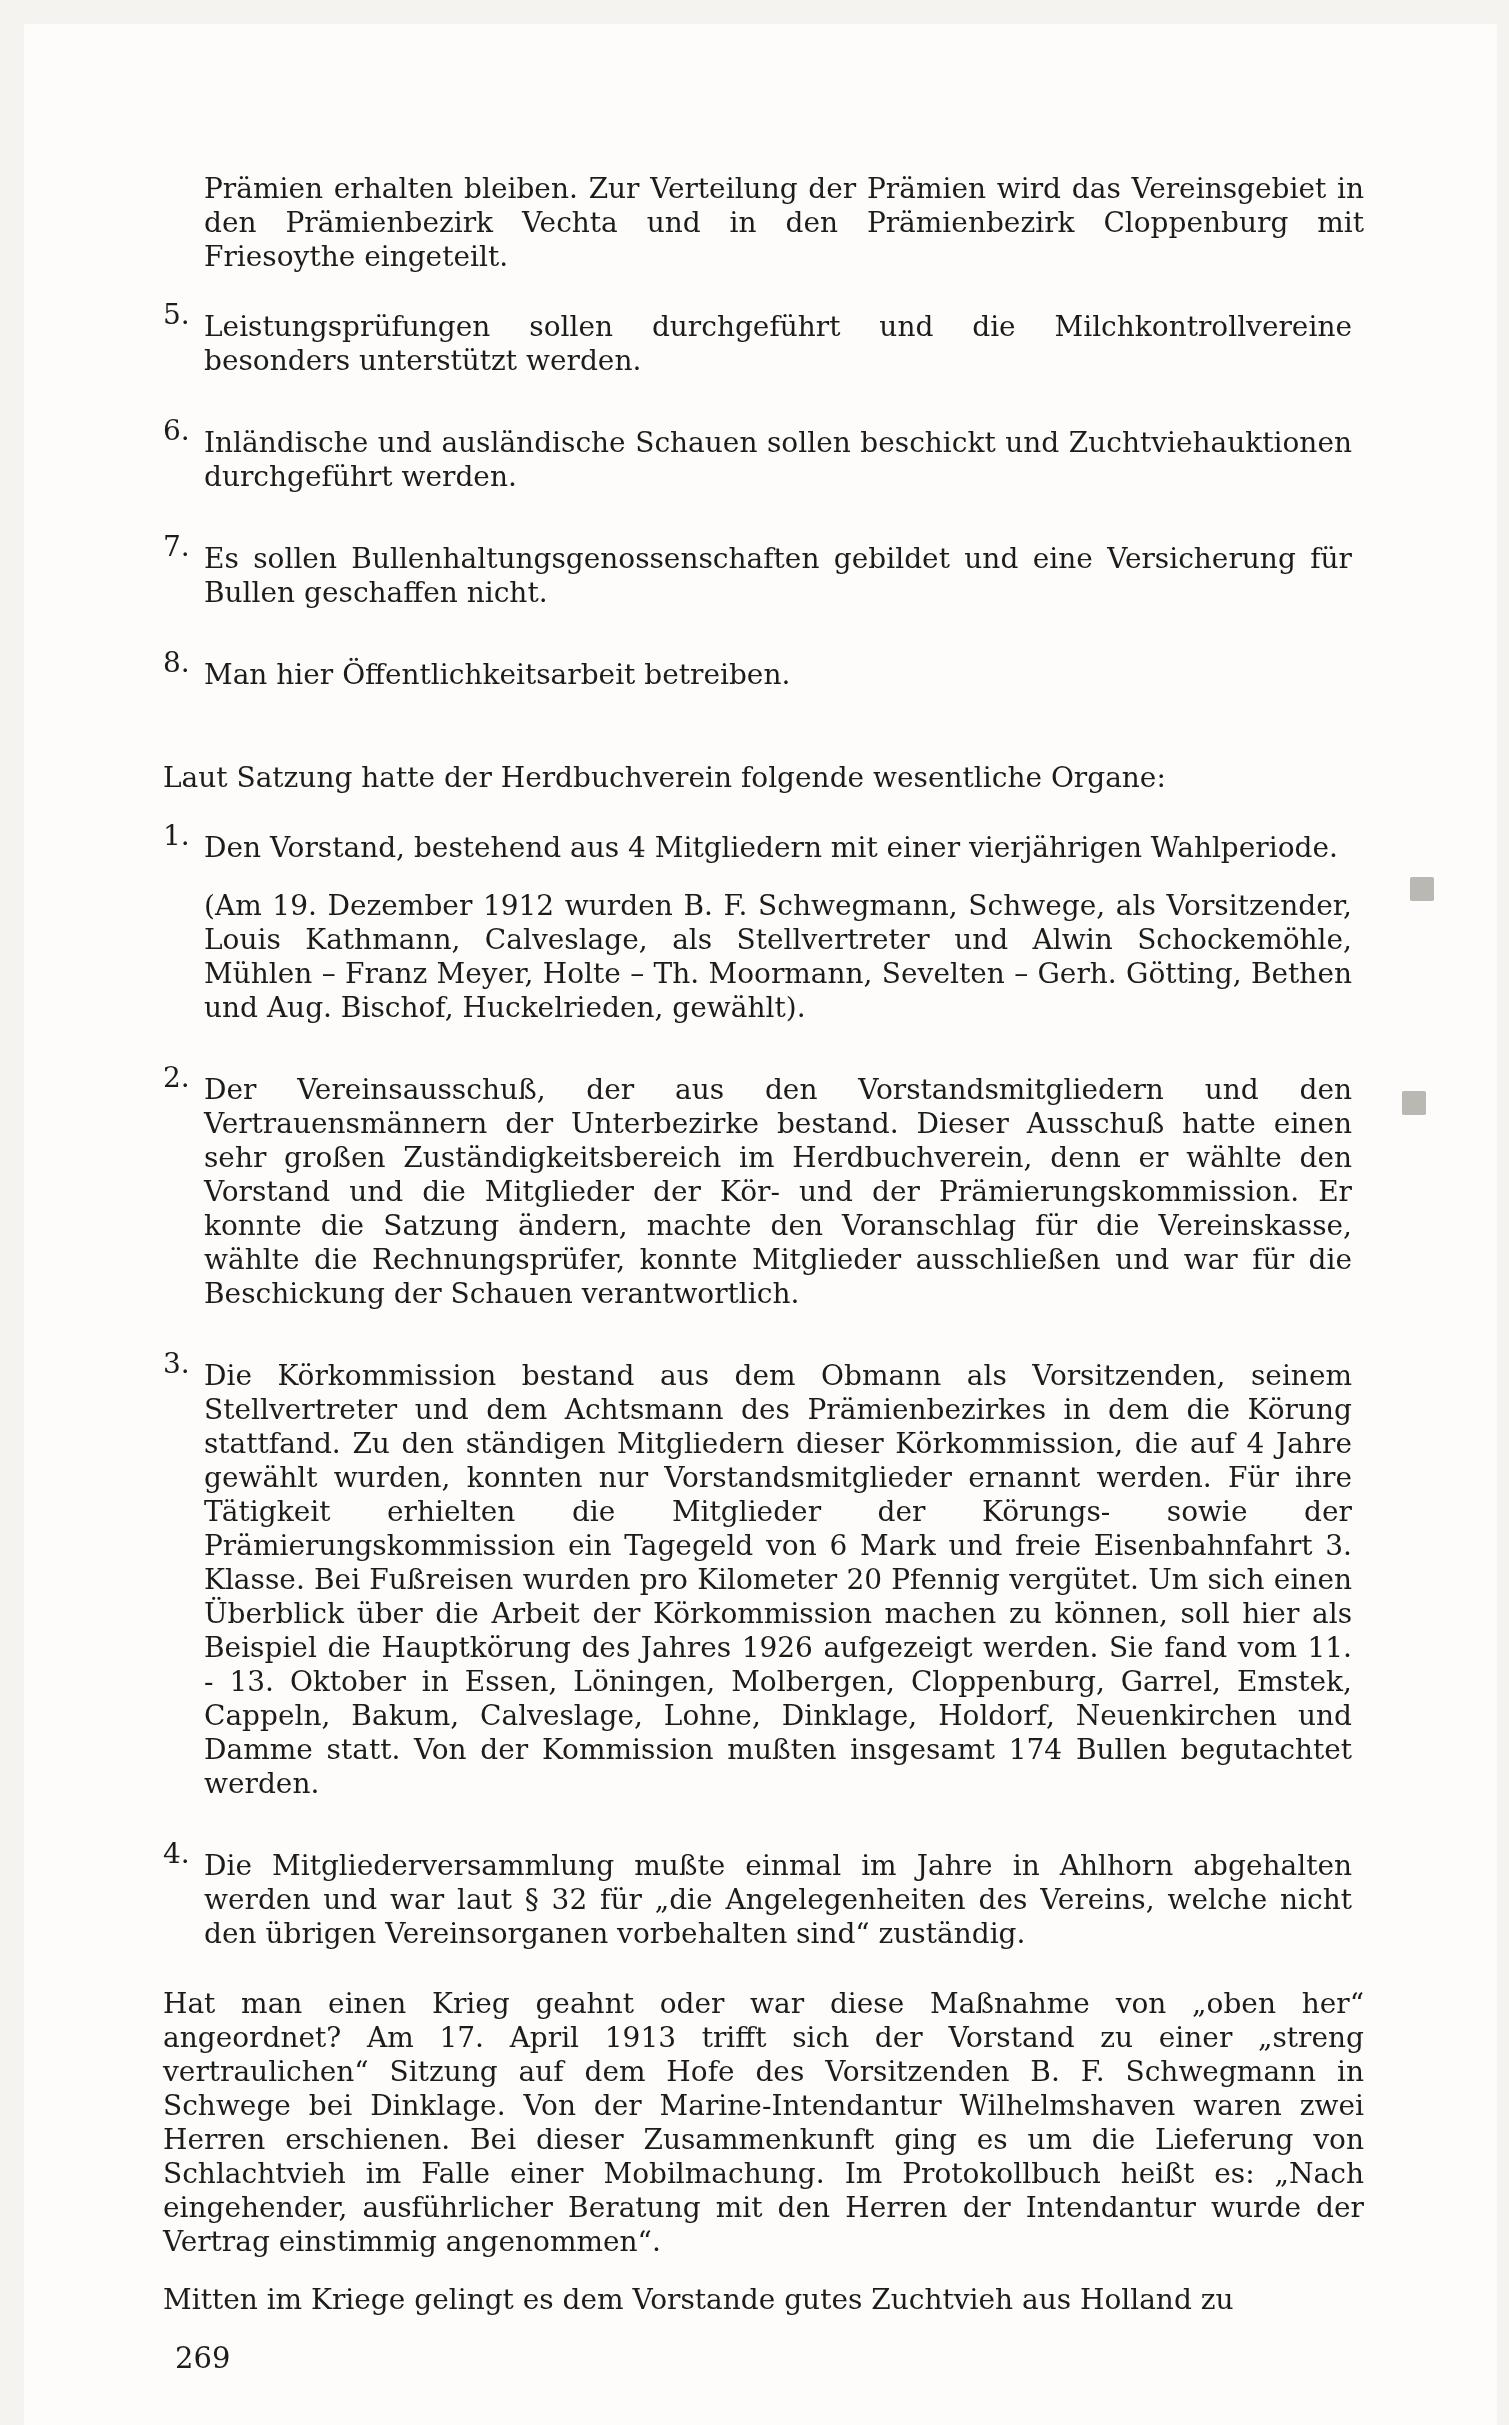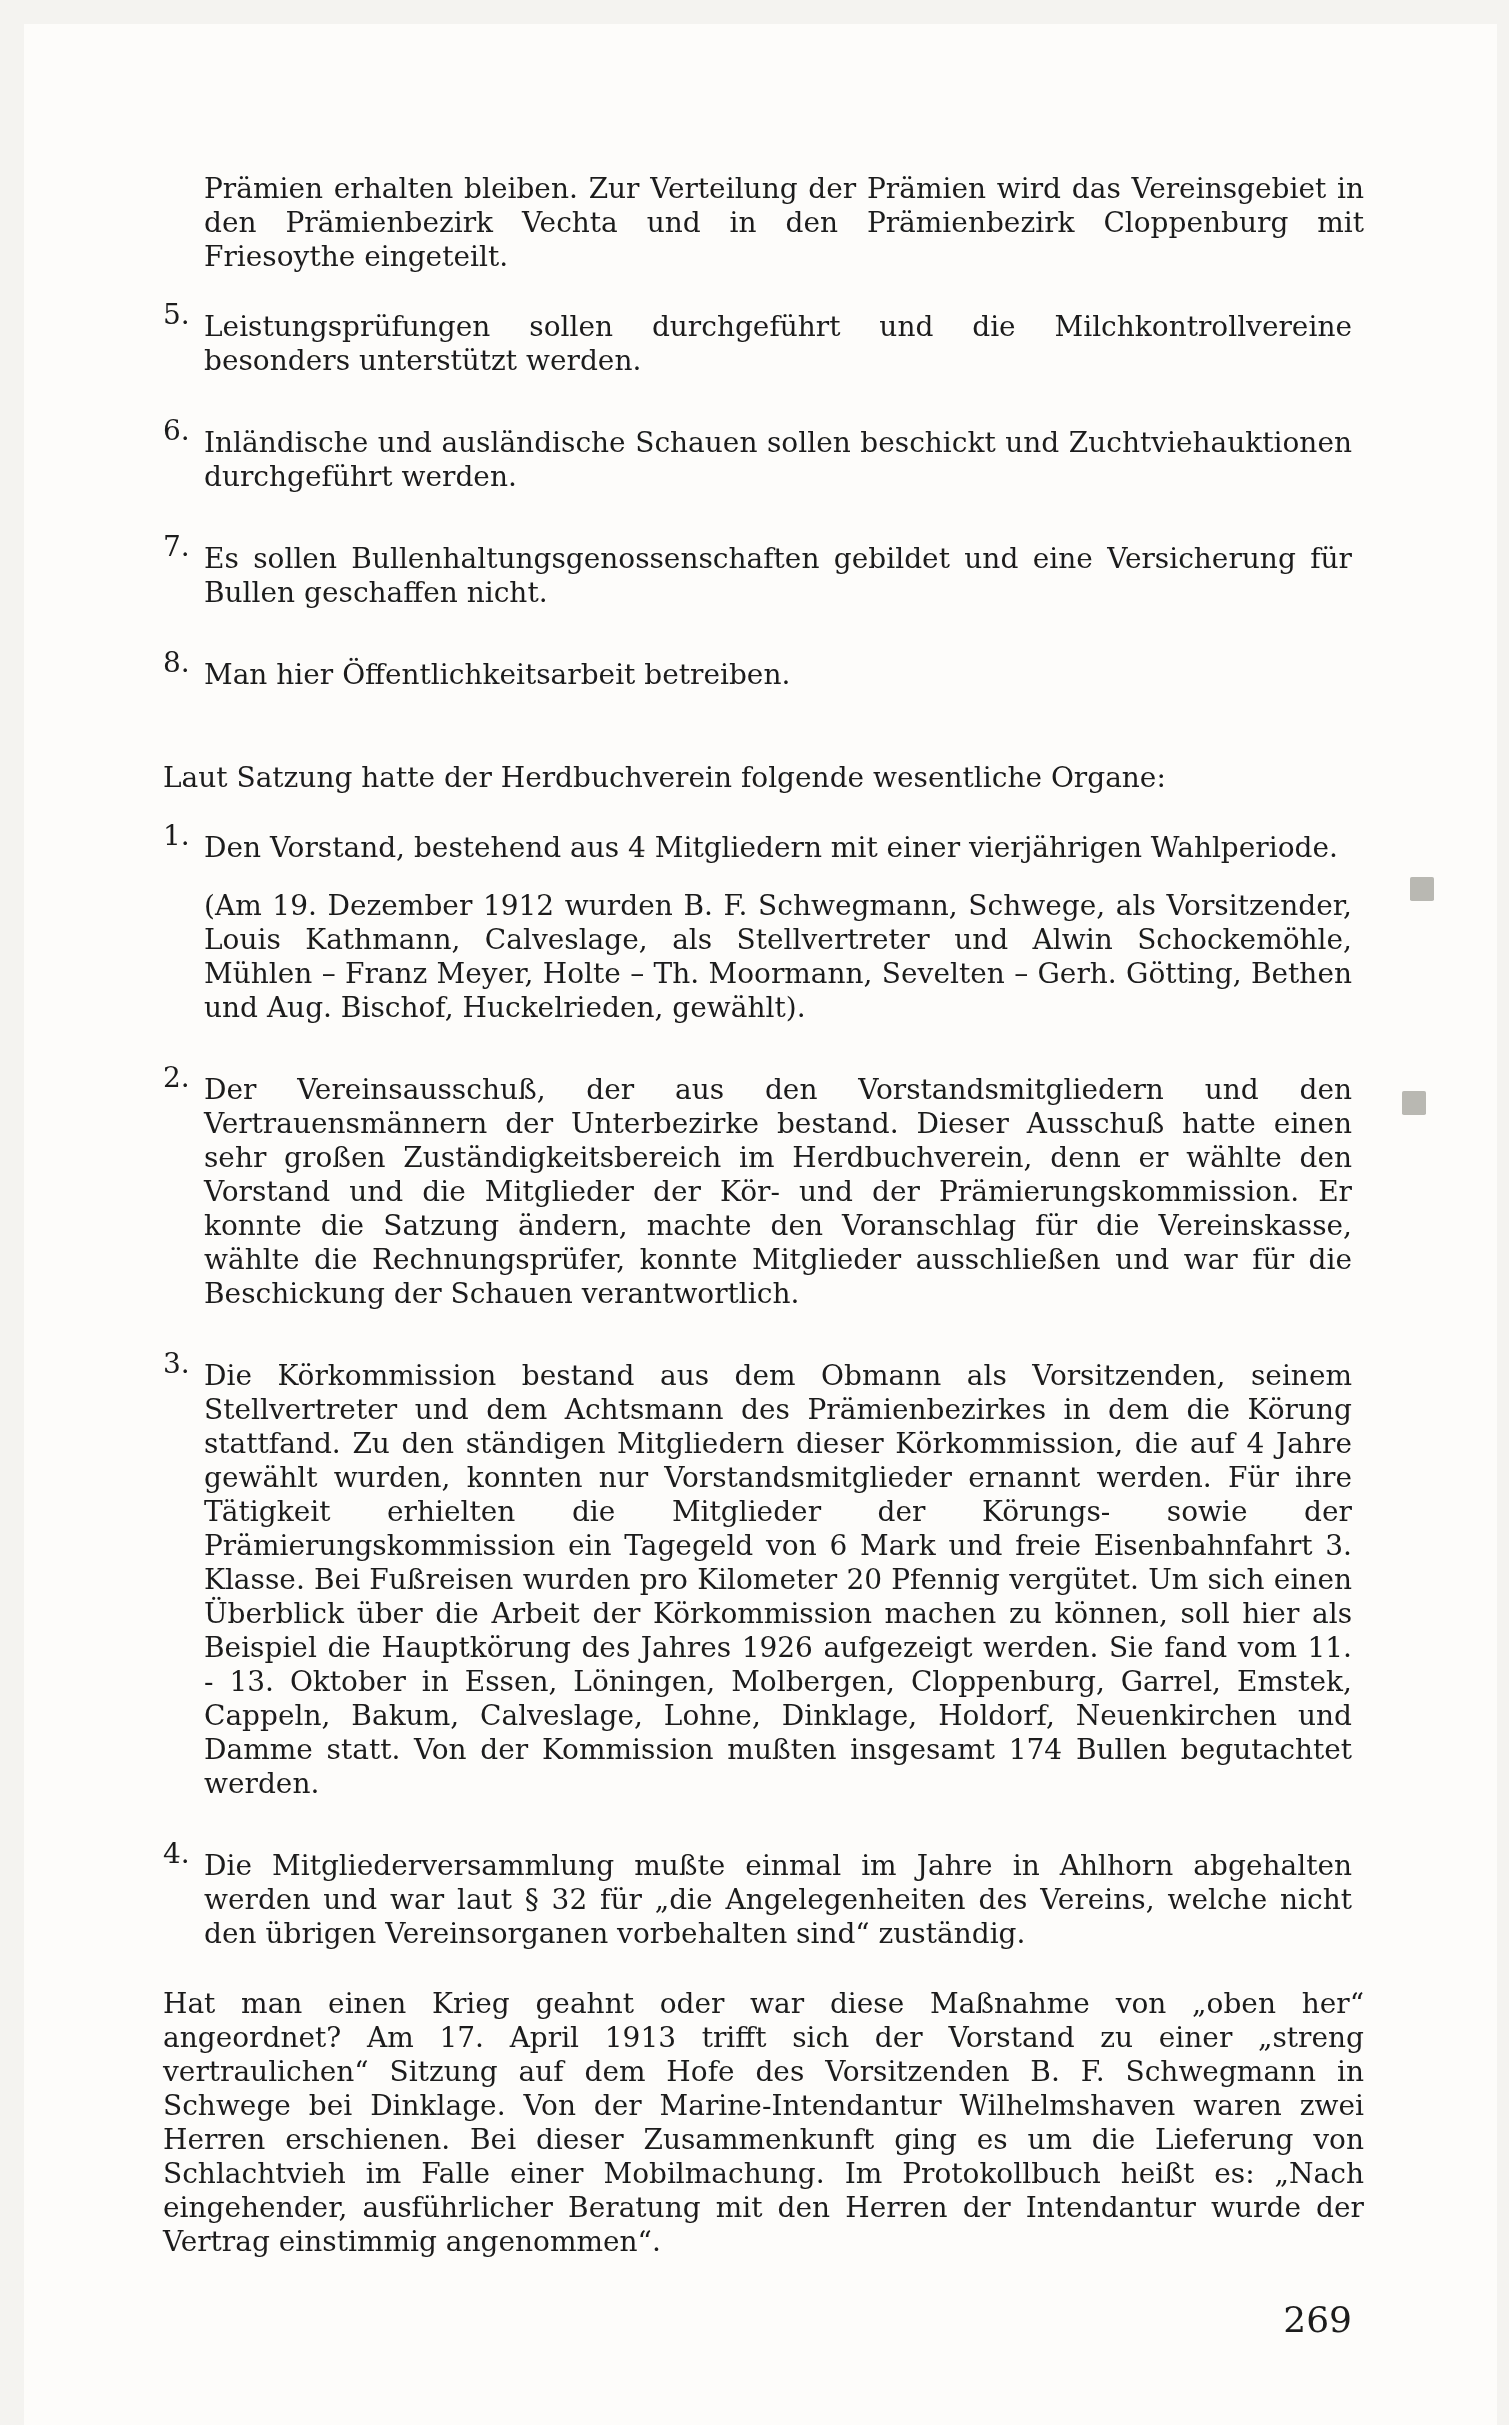--- a/index.html
+++ b/index.html
@@ -33,23 +33,21 @@
   }
   .item .num {
     position: absolute;
     left: 0;
     top: 0;
     width: 41px;
     text-align: left;
   }
   .gap-before { margin-top: 33px; }
   .page-number-row {
-    margin-top: 20px;
-    text-align: right;
-    font-size: 36px;
+    font-size: 29px;
   }
   .artifact {
     position: absolute;
     background: #b9b8b2;
     border-radius: 1.8px;
   }
   .artifact-1 { left: 1386px; top: 853px; width: 12.6px; height: 4.5px; }
   .artifact-2 { left: 1378px; top: 1067px; width: 8px; height: 3.6px; }
 </style>
 </head>
@@ -99,20 +97,21 @@
       <p class="para">Die Körkommission bestand aus dem Obmann als Vorsitzenden, seinem Stellvertreter und dem Achtsmann des Prämienbezirkes in dem die Körung stattfand. Zu den ständigen Mitgliedern dieser Körkommission, die auf 4 Jahre gewählt wurden, konnten nur Vorstandsmitglieder ernannt werden. Für ihre Tätigkeit erhielten die Mitglieder der Körungs- sowie der Prämierungskommission ein Tagegeld von 6 Mark und freie Eisenbahnfahrt 3. Klasse. Bei Fußreisen wurden pro Kilometer 20 Pfennig vergütet. Um sich einen Überblick über die Arbeit der Körkommission machen zu können, soll hier als Beispiel die Hauptkörung des Jahres 1926 aufgezeigt werden. Sie fand vom 11. - 13. Oktober in Essen, Löningen, Molbergen, Cloppenburg, Garrel, Emstek, Cappeln, Bakum, Calveslage, Lohne, Dinklage, Holdorf, Neuenkirchen und Damme statt. Von der Kommission mußten insgesamt 174 Bullen begutachtet werden.</p>
     </div>
 
     <div class="item">
       <span class="num">4.</span>
       <p class="para">Die Mitgliederversammlung mußte einmal im Jahre in Ahlhorn abgehalten werden und war laut § 32 für „die Angelegenheiten des Vereins, welche nicht den übrigen Vereinsorganen vorbehalten sind“ zuständig.</p>
     </div>
 
     <p class="para">Hat man einen Krieg geahnt oder war diese Maßnahme von „oben her“ angeordnet? Am 17. April 1913 trifft sich der Vorstand zu einer „streng vertraulichen“ Sitzung auf dem Hofe des Vorsitzenden B. F. Schwegmann in Schwege bei Dinklage. Von der Marine-Intendantur Wilhelmshaven waren zwei Herren erschienen. Bei dieser Zusammenkunft ging es um die Lieferung von Schlachtvieh im Falle einer Mobilmachung. Im Protokollbuch heißt es: „Nach eingehender, ausführlicher Beratung mit den Herren der Intendantur wurde der Vertrag einstimmig angenommen“.</p>
 
+    <p class="para">Mitten im Kriege gelingt es dem Vorstande gutes Zuchtvieh aus Holland zu</p>
 
     <div class="page-number-row">
       <span>269</span>
     </div>
 
   </div>
 
   <div class="artifact artifact-1"></div>
   <div class="artifact artifact-2"></div>
 

